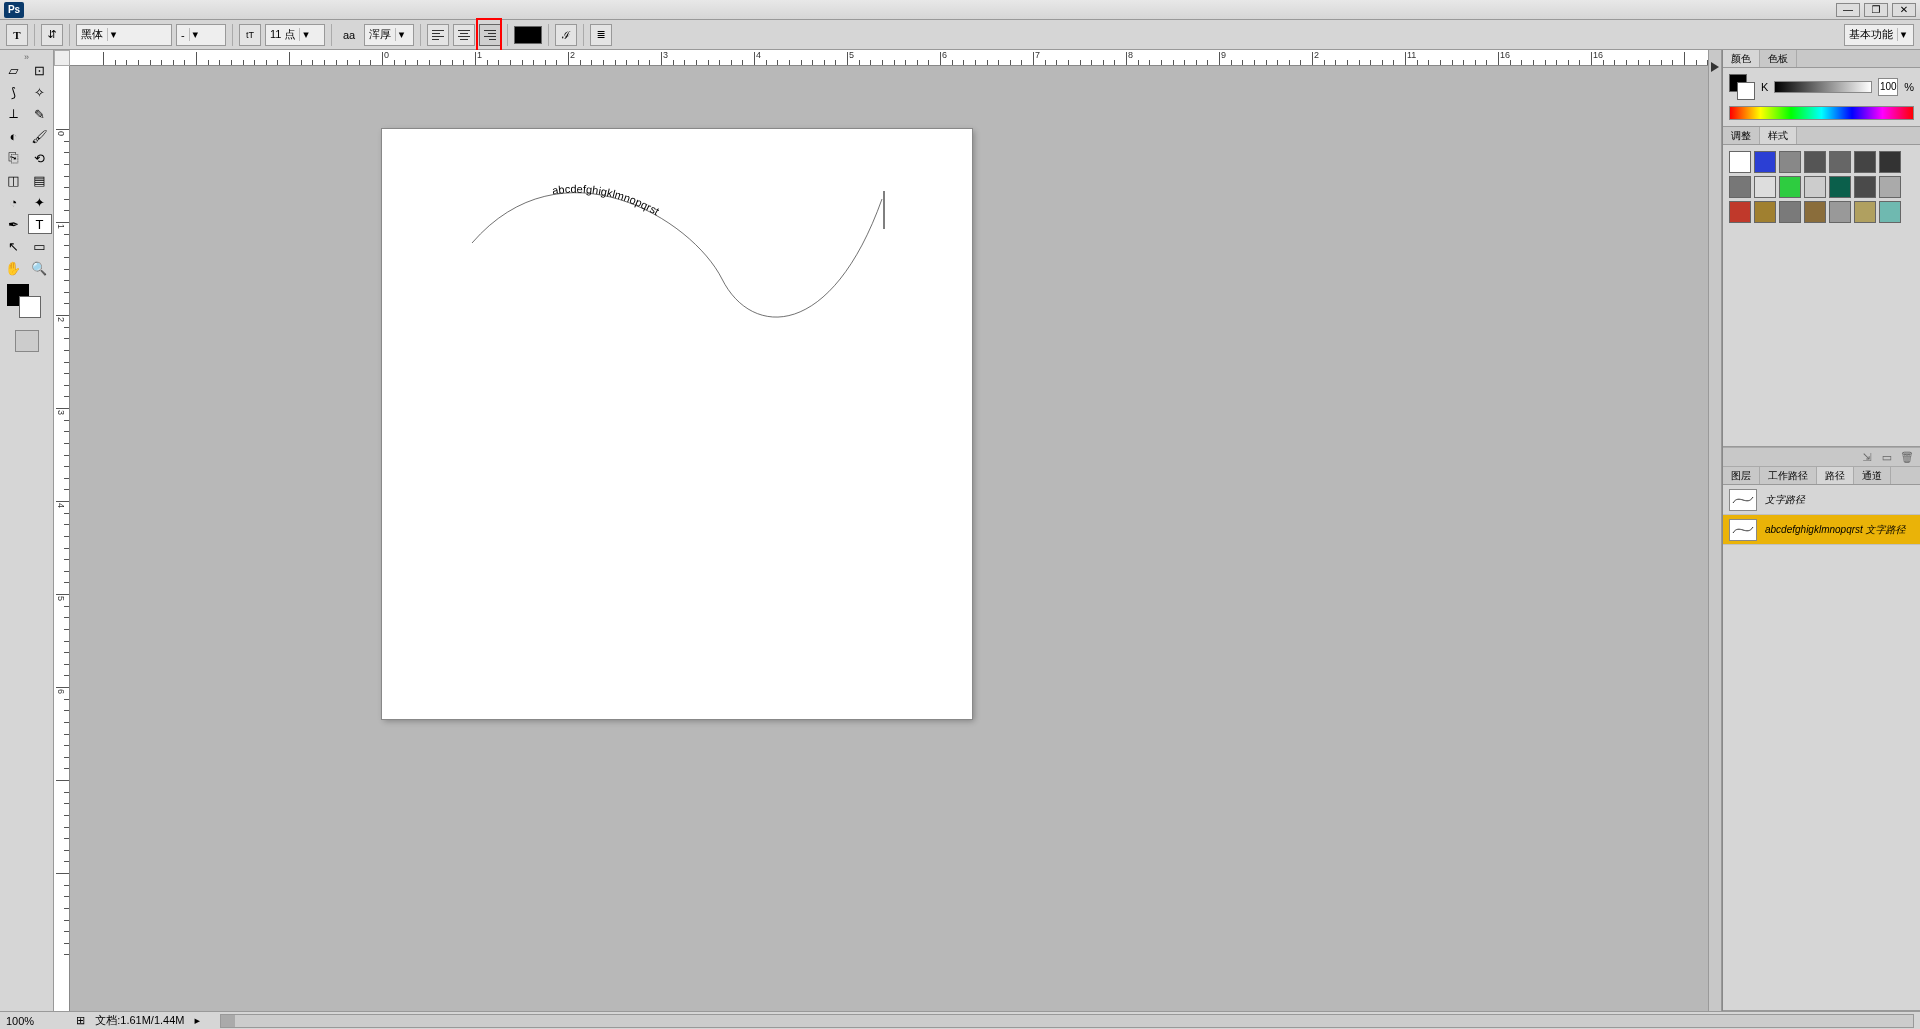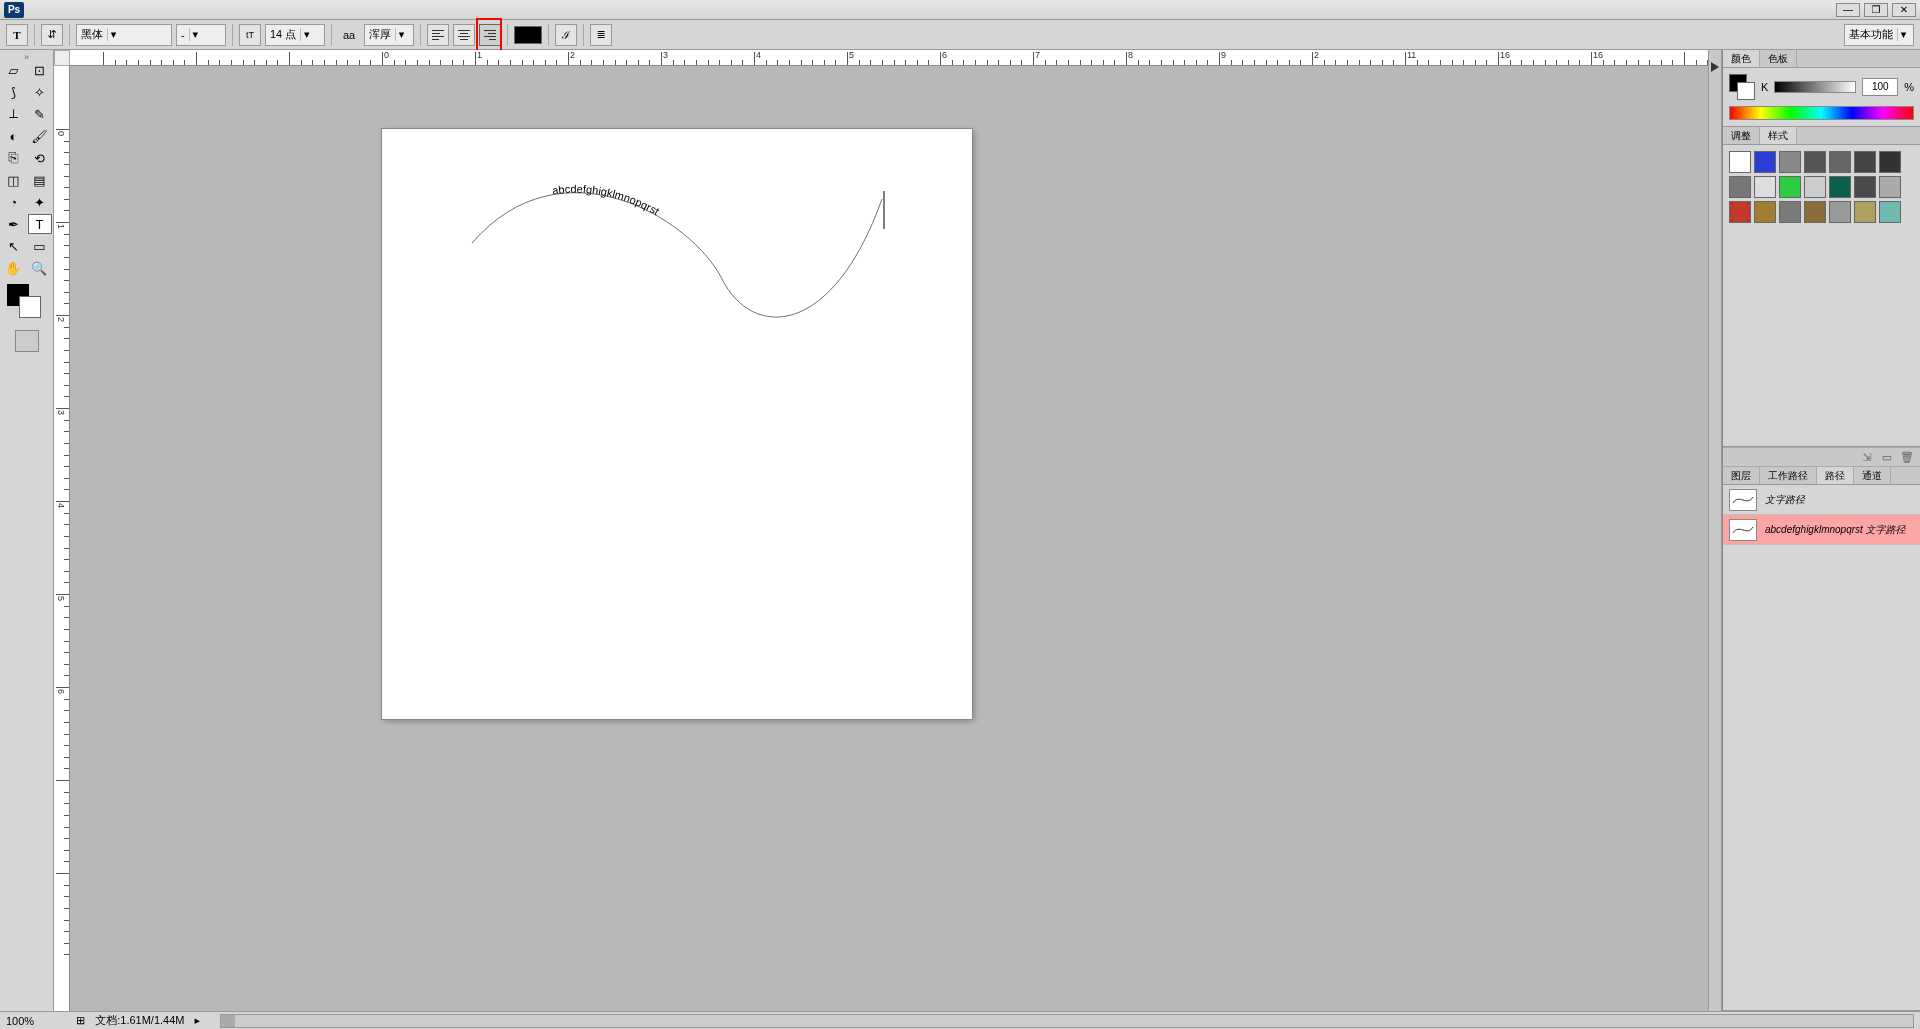--- a/index.html
+++ b/index.html
@@ -57,28 +57,28 @@
 .panelgroup { border-bottom:1px solid #999; background:#d6d6d6;}
 .paneltabs { display:flex; background:#c8c8c8; height:18px; border-bottom:1px solid #999;}
 .paneltab { padding:2px 8px; font-size:10px; background:#c8c8c8; border-right:1px solid #aaa;}
 .paneltab.active { background:#d6d6d6;}
 .panelbody { padding:6px; }
 .colorctrl { display:flex; align-items:center; gap:6px;}
 .colorswatches2 { position:relative; width:26px;height:26px;}
 .cfg { position:absolute; width:18px;height:18px; background:#000; border:1px solid #666; top:0;left:0;}
 .cbg { position:absolute; width:18px;height:18px; background:#fff; border:1px solid #666; top:8px;left:8px;}
 .slider { flex:1; height:12px; background:linear-gradient(to right,#000,#fff); position:relative; border:1px solid #888;}
-.valbox{ width:36px; height:18px; background:#fff; border:1px solid #888; text-align:center; font-size:10px; line-height:16px;}
+.valbox{ width:20px; height:18px; background:#fff; border:1px solid #888; text-align:center; font-size:10px; line-height:16px;}
 .spectrum { height:14px; background: linear-gradient(to right, red, yellow, lime, cyan, blue, magenta, red); margin-top:6px; border:1px solid #888;}
 .stylegrid { display:grid; grid-template-columns: repeat(7, 22px); gap:3px;}
 .styleswatch { width:22px; height:22px; border:1px solid #666;}
 .pathpanel { flex:1; display:flex; flex-direction:column;}
 .pathlist { flex:1; background:#d6d6d6; overflow:auto;}
 .pathitem { display:flex; align-items:center; height:30px; padding:2px 6px; gap:8px; border-bottom:1px solid #c0c0c0;}
-.pathitem.selected { background:#fca5a5;}
+.pathitem.selected { background:#eab308;}
 .paththumb { width:28px; height:22px; background:#fff; border:1px solid #888; display:flex;align-items:center;justify-content:center;}
 .panelicons { display:flex; justify-content:flex-end; gap:6px; padding:2px 6px; background:#c8c8c8; border-top:1px solid #aaa; border-bottom:1px solid #aaa;}
 .pi { width:14px; height:14px; display:flex;align-items:center;justify-content:center; font-size:11px; color:#666;}
 .narrowbar { width:14px; background:#c8c8c8; border-left:1px solid #999; border-right:1px solid #999; display:flex; justify-content:center; padding-top:12px;}
 .playbtn { width:0;height:0; border-left:8px solid #333; border-top:5px solid transparent; border-bottom:5px solid transparent;}
 
 
 .statusbar { height:18px; background:#d6d6d6; border-top:1px solid #999; display:flex; align-items:center; padding:0 6px; font-size:10px; gap:10px;}
 .statusbar .zoom { width:60px;}
 .scrollx { flex:1; height:14px; background:#ccc; border:1px solid #999; position:relative; margin-left:10px;}
@@ -108,21 +108,21 @@
     <span>黑体</span>
       <span class="arrow">▾</span>
   </div>
   <div class="optctrl dropdown" style="width:50px;">
     <span>-</span>
       <span class="arrow">▾</span>
   </div>
   <div class="divider"></div>
   <div class="optbtn" style="font-size:9px;">tT</div>
   <div class="optctrl dropdown" style="width:60px;">
-    <span>14 点</span>
+    <span>11 点</span>
       <span class="arrow">▾</span>
   </div>
   <div class="divider"></div>
   <div class="optbtn" style="border:none;background:none;">aa</div>
   <div class="optctrl dropdown" style="width:50px;">
     <span>浑厚</span>
       <span class="arrow">▾</span>
   </div>
   <div class="divider"></div>
   <div class="optbtn">

